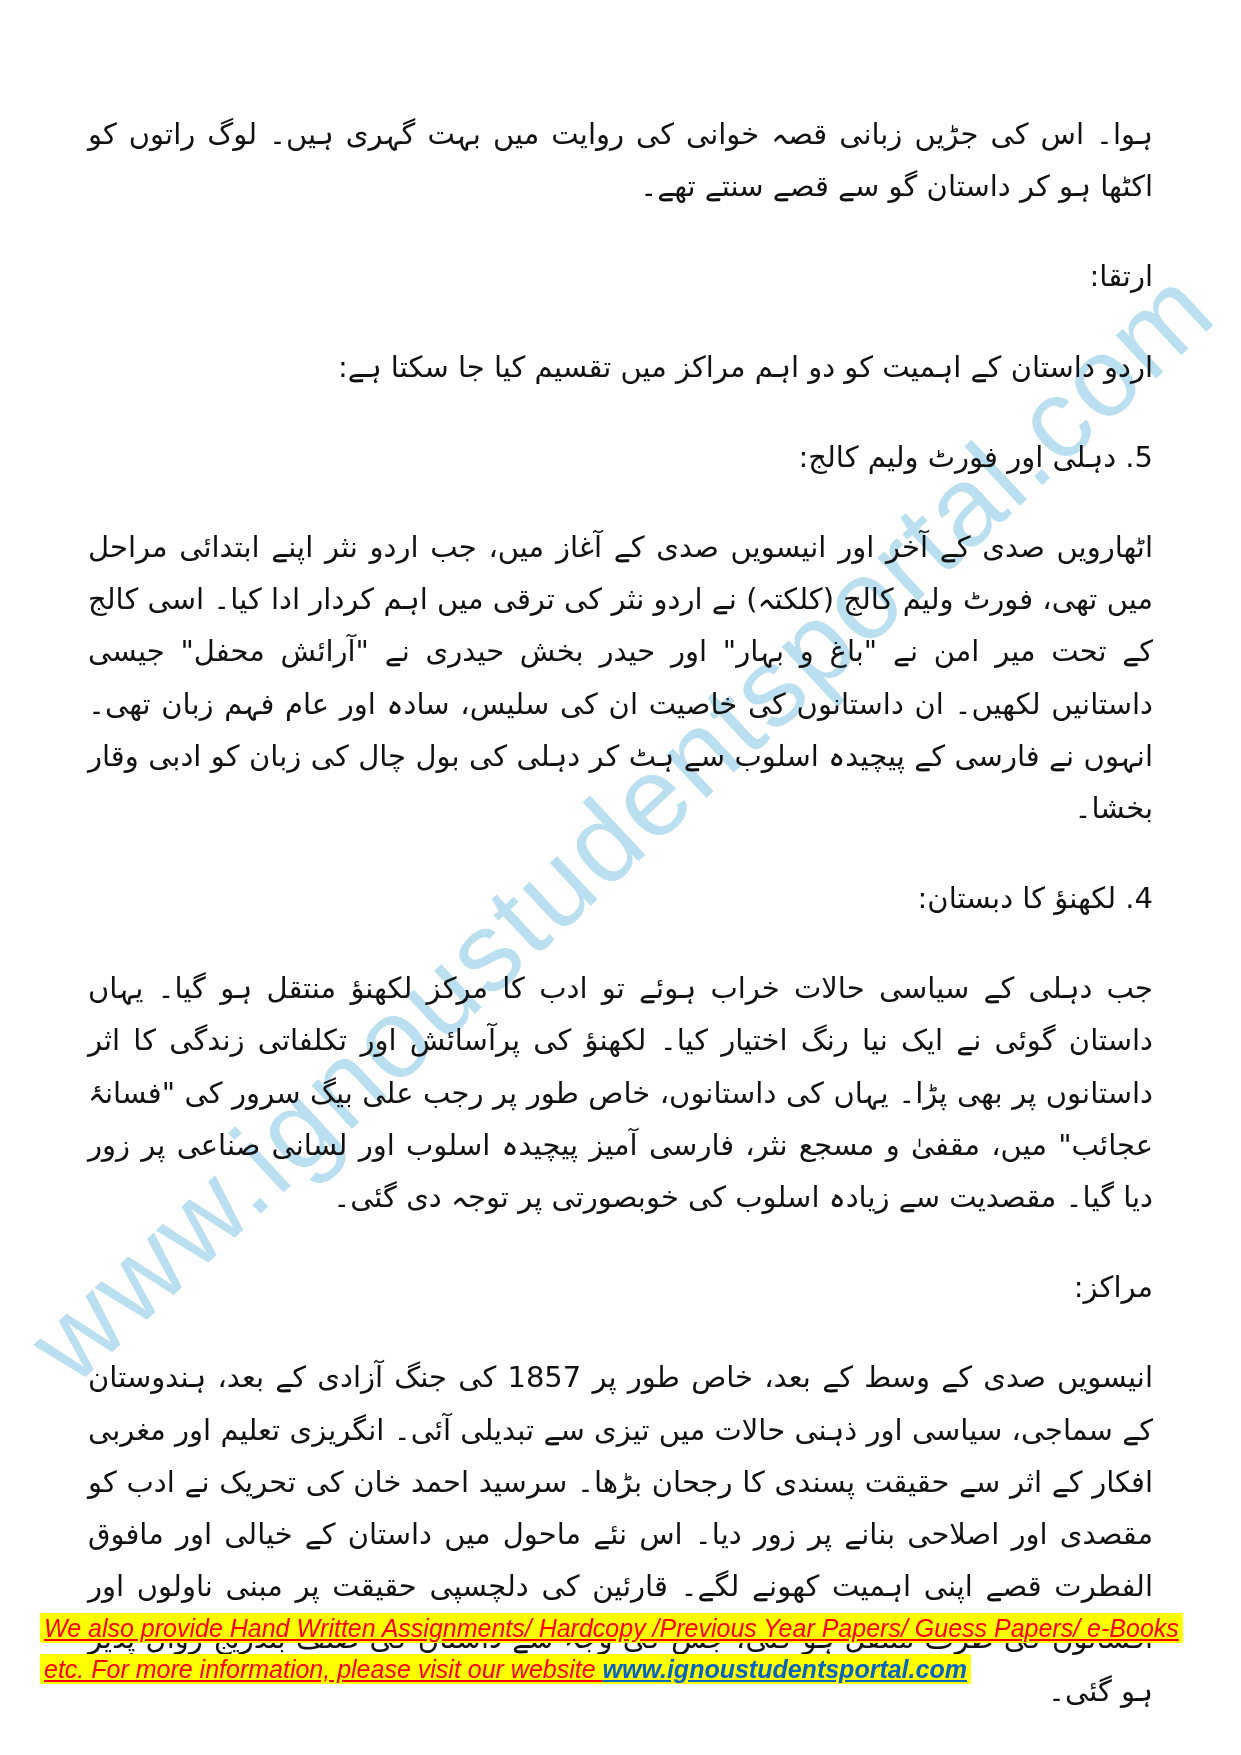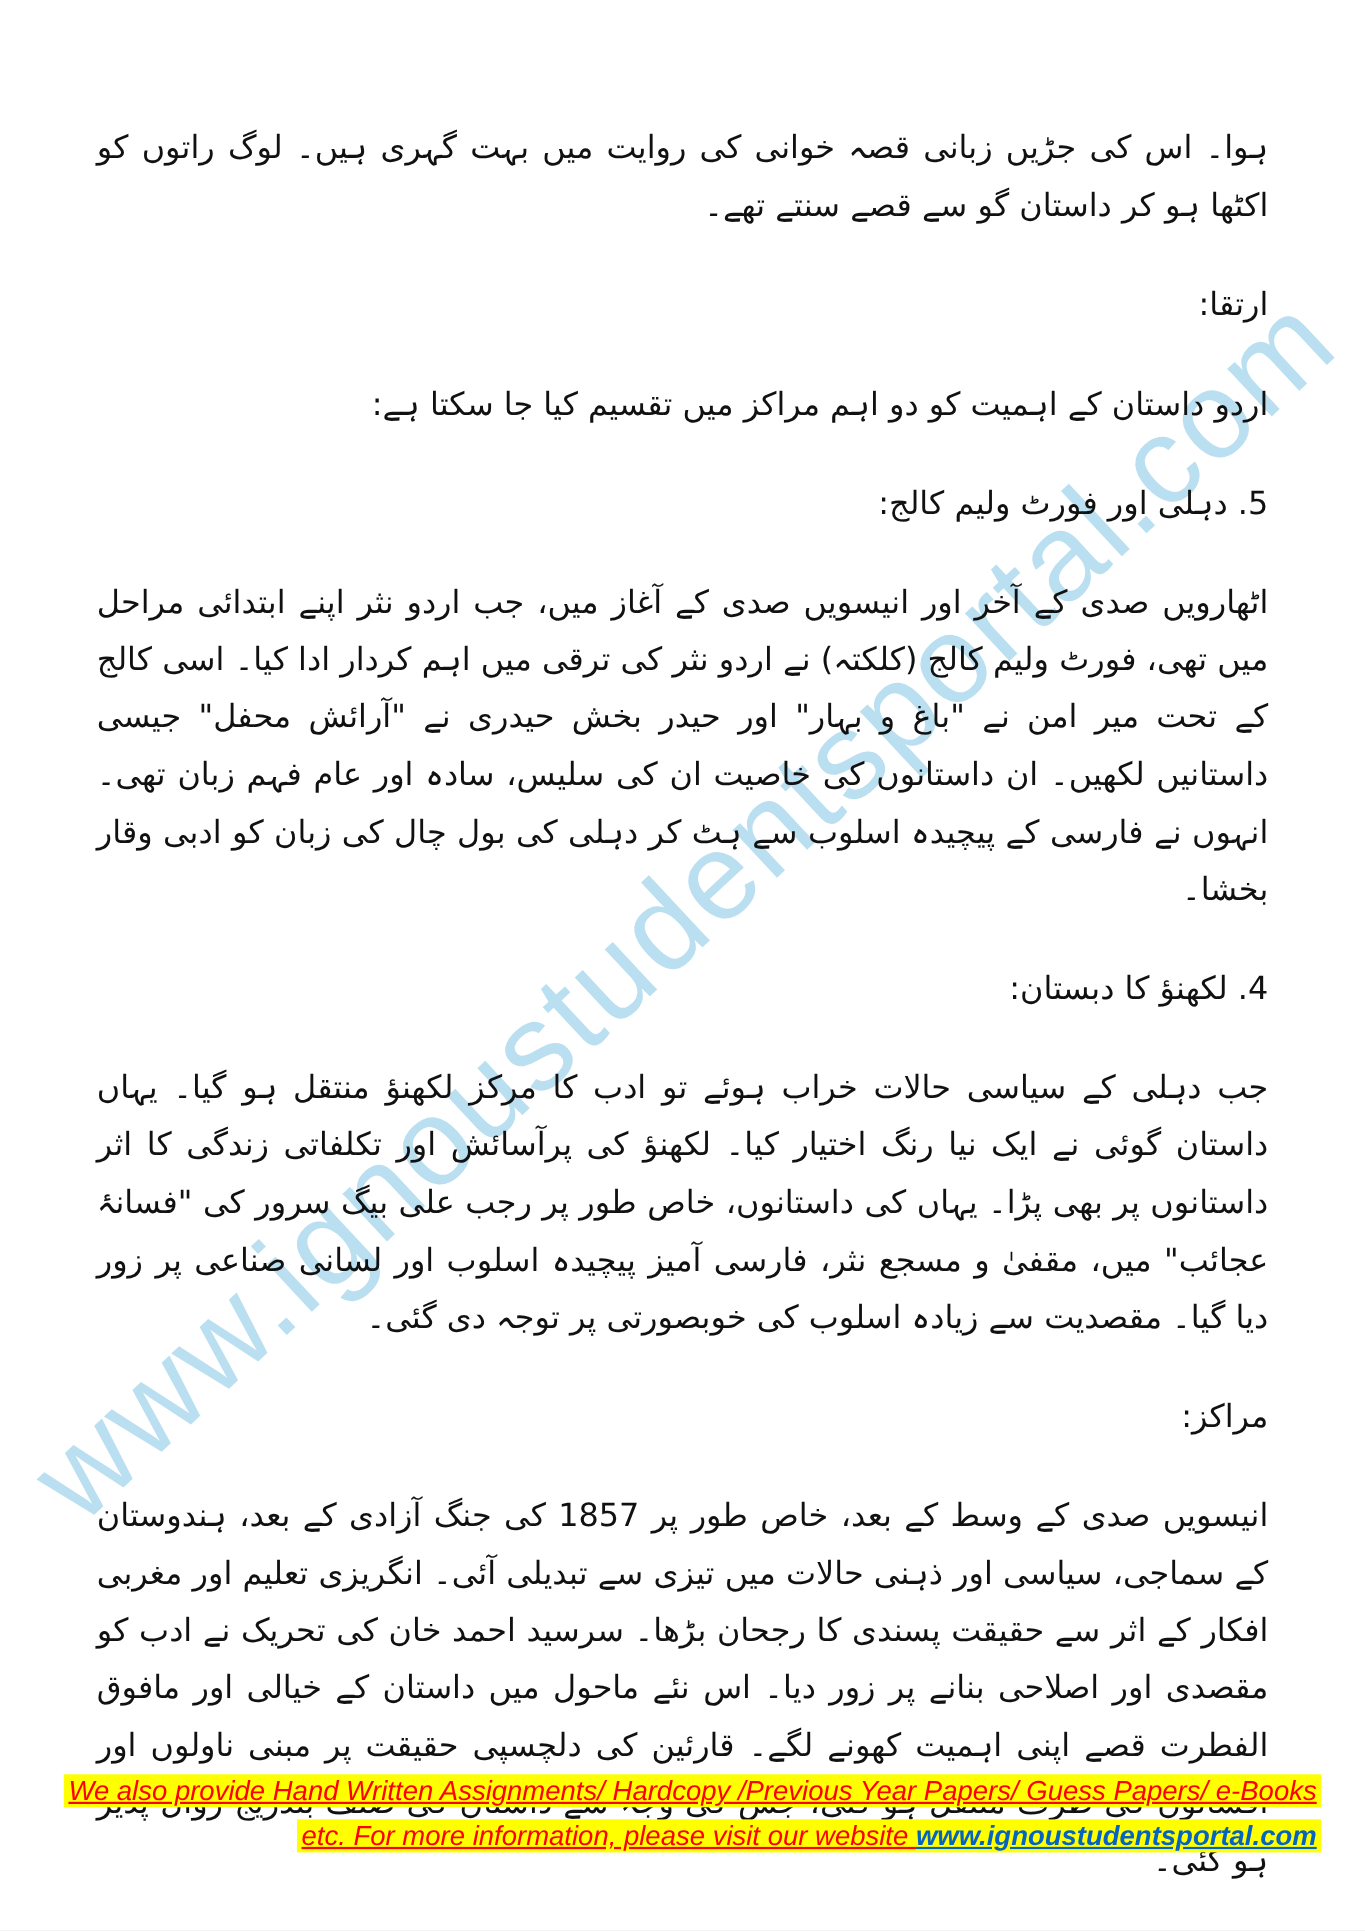--- a/index.html
+++ b/index.html
@@ -39,21 +39,21 @@
     color: #111111;
   }
   .content p { margin-bottom: 38px; }
   .content p.heading { text-align-last: right; }
   .footer {
     position: absolute;
     z-index: 1;
     left: 0;
     right: 0;
     bottom: 66px;
-    text-align: right;
+    text-align: left;
     font-family: "Liberation Sans", sans-serif;
     font-size: 25px;
     font-style: italic;
     line-height: 1.62;
     padding: 0 40px;
   }
   .footer .highlight {
     background: #ffff00;
     padding: 1px 4px;
     -webkit-box-decoration-break: clone;

